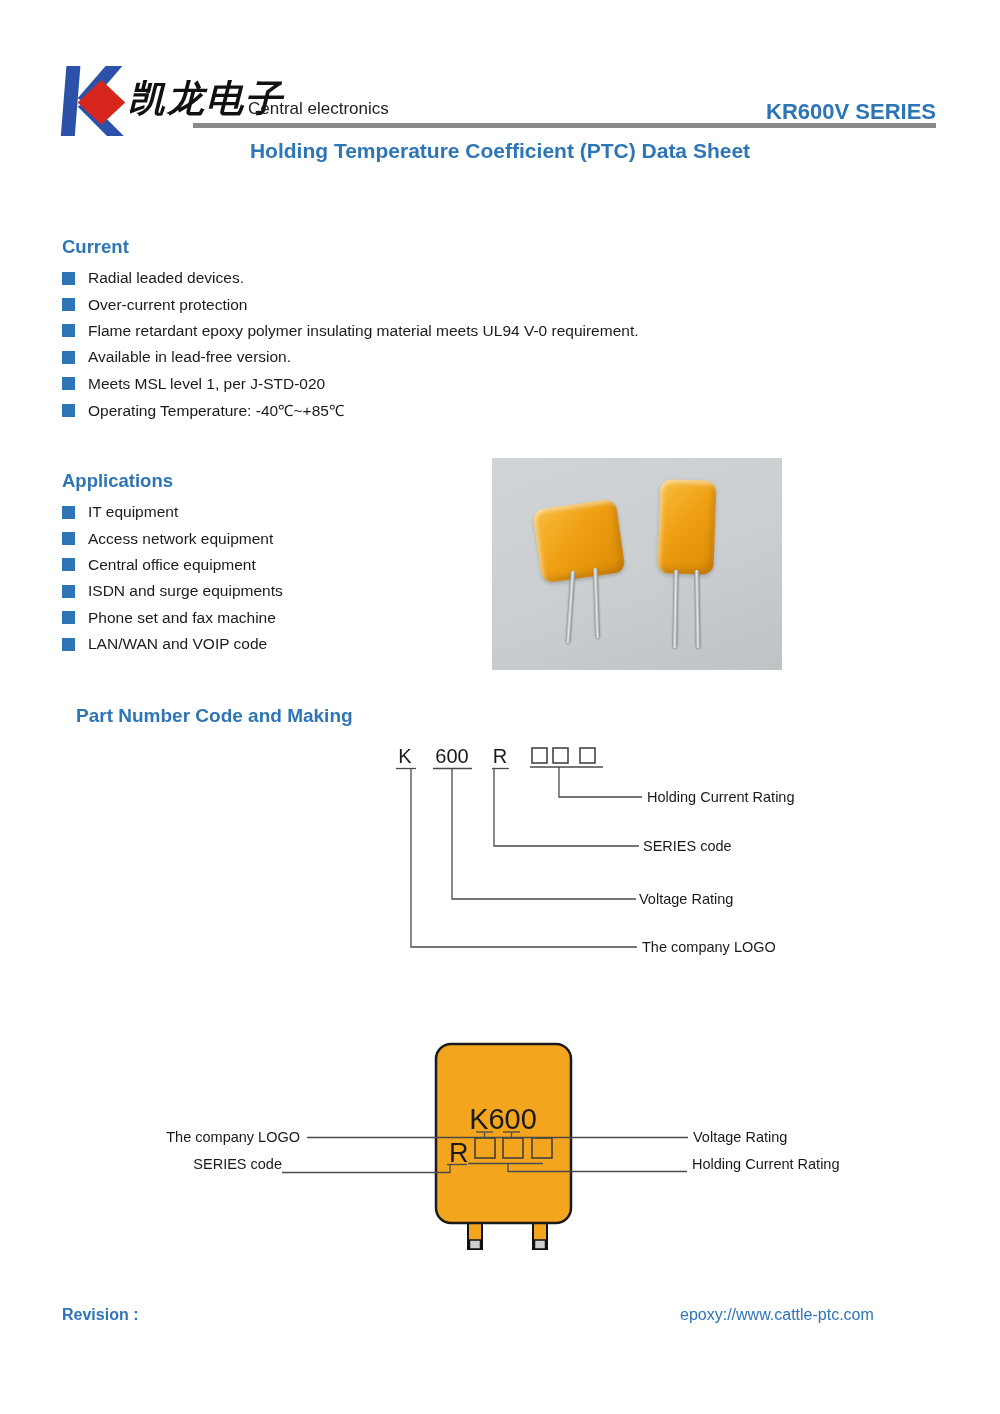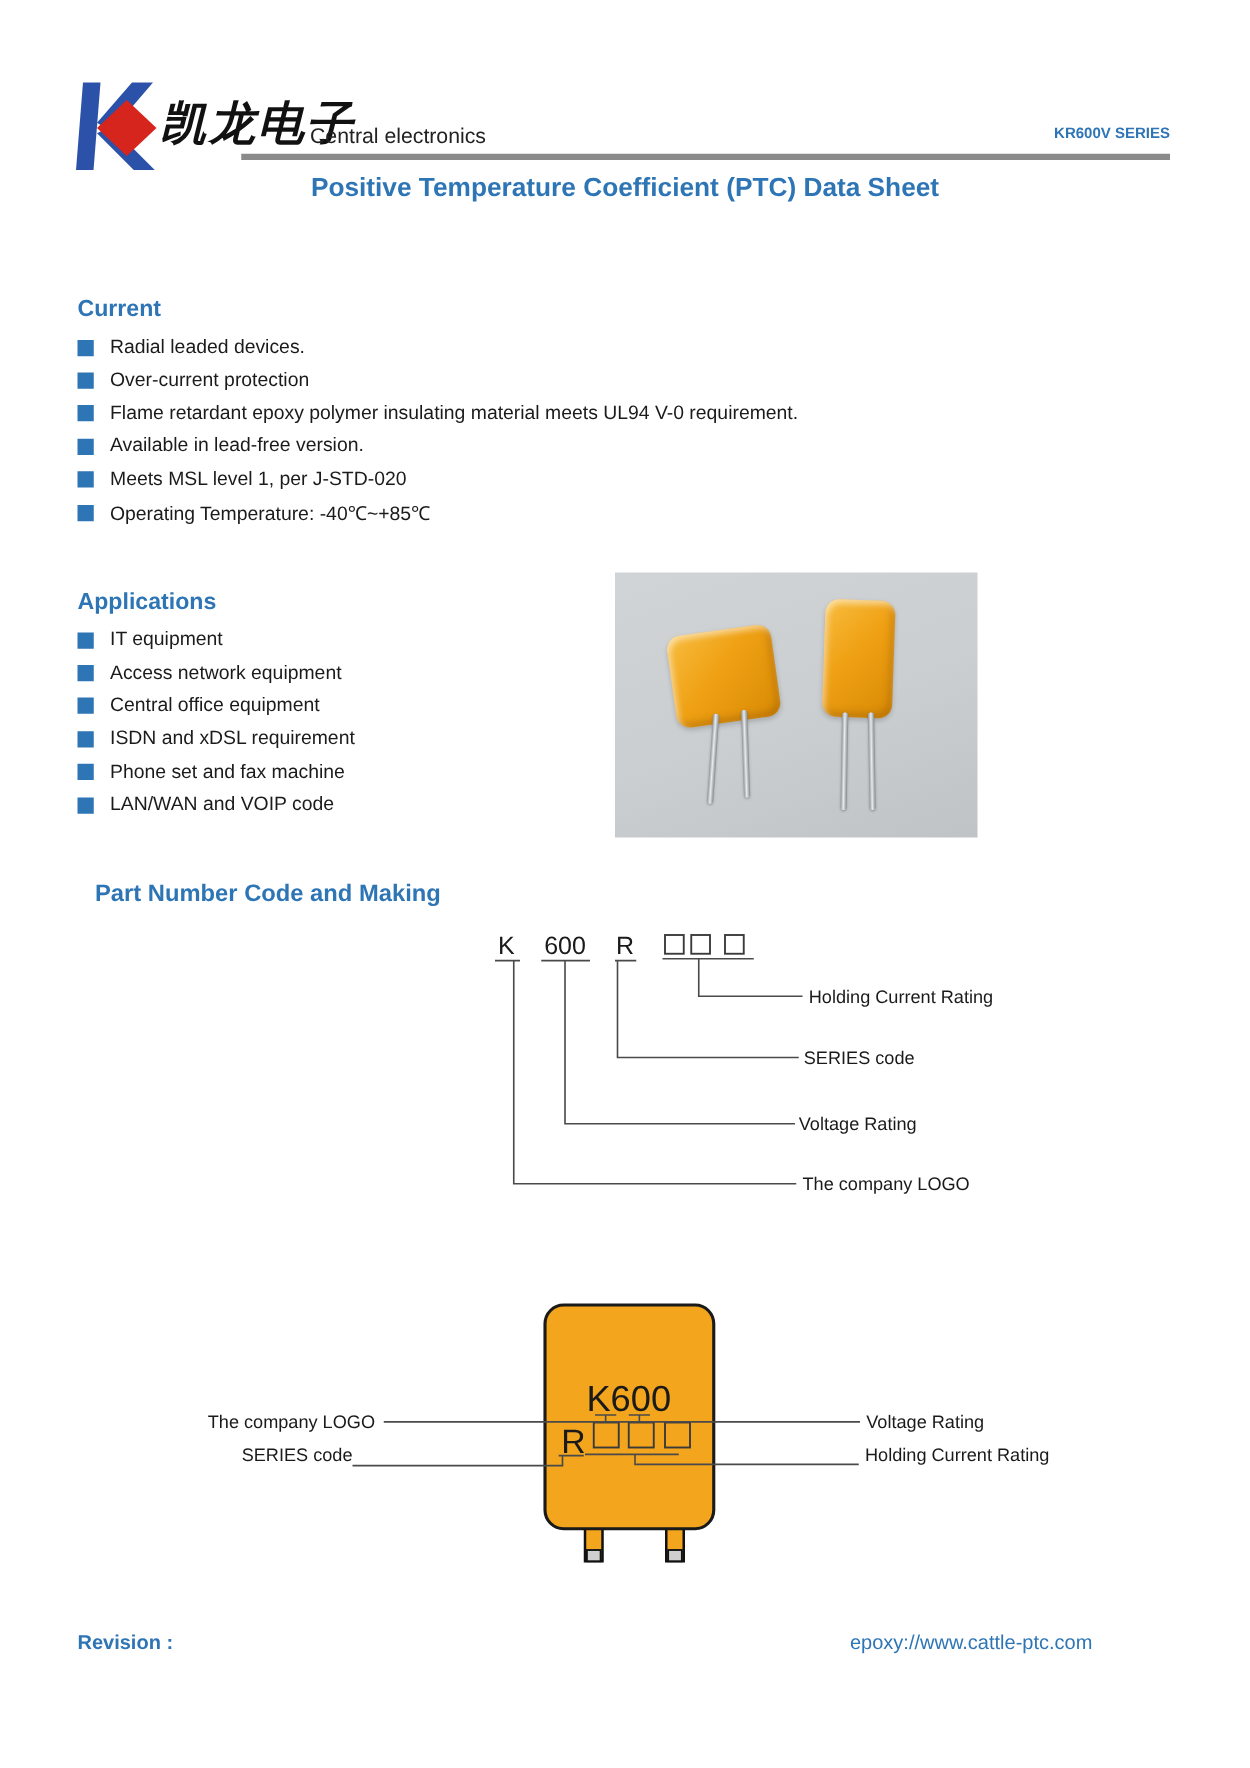--- a/index.html
+++ b/index.html
@@ -10,21 +10,21 @@
   *{margin:0;padding:0;box-sizing:border-box;}
   body{background:#fff;}
   .page{position:relative;width:1000px;height:1414px;background:#fff;overflow:hidden;
         font-family:"Liberation Sans",sans-serif;color:var(--text,#1b1b1b);}
 
   
   .logo-svg{position:absolute;left:58px;top:64px;}
   .logo-cn{position:absolute;left:128px;top:74px;font-size:37px;font-weight:bold;font-style:italic;
            letter-spacing:2px;color:#111;font-family:"DejaVu Sans",sans-serif;white-space:nowrap;}
   .logo-en{position:absolute;left:248px;top:99px;font-size:17px;color:#222;white-space:nowrap;}
-  .series{position:absolute;right:64px;top:99px;font-size:12px;font-weight:bold;color:var(--accent,#2E75B6);white-space:nowrap;}
+  .series{position:absolute;right:64px;top:99px;font-size:22px;font-weight:bold;color:var(--accent,#2E75B6);white-space:nowrap;}
   .rule{position:absolute;left:193px;top:123px;width:743px;height:5px;background:var(--rule_gray,#8a8a8a);}
   .title{position:absolute;left:0;top:139px;width:1000px;text-align:center;font-size:21px;font-weight:bold;
          color:var(--accent,#2E75B6);white-space:nowrap;}
 
   
   .section{position:absolute;left:62px;}
   .sec-features{top:236px;width:700px;}
   .sec-apps{top:470px;width:420px;}
   .sec-head{font-size:18.5px;font-weight:bold;color:var(--accent,#2E75B6);margin-bottom:7px;}
   ul.blist{list-style:none;}
@@ -71,21 +71,21 @@
   <svg class="logo-svg" width="70" height="74" viewBox="0 0 100 104">
     <polygon points="12,2 32,2 24,102 4,102" style="fill:var(--logo_blue,#2B52A8)"></polygon>
     <polygon points="28,48 68,2 92,2 44,58" style="fill:var(--logo_blue,#2B52A8)"></polygon>
     <polygon points="44,52 94,102 70,102 28,60" style="fill:var(--logo_blue,#2B52A8)"></polygon>
     <polygon points="62,22 96,54 62,86 28,54" style="fill:var(--logo_red,#D6251D)"></polygon>
   </svg>
   <div class="logo-cn">凯龙电子</div>
   <div class="logo-en">Central electronics</div>
   <div class="series">KR600V SERIES</div>
   <div class="rule"></div>
-  <div class="title">Positive Temperature Coefficient (PTC) Data Sheet</div>
+  <div class="title">Holding Temperature Coefficient (PTC) Data Sheet</div>
 
   <div class="section sec-features">
     <div class="sec-head">Current</div>
     <ul class="blist">
 
         <li>
           <span class="sq"></span>
           <span>Radial leaded devices.</span>
         </li>
 
@@ -131,21 +131,21 @@
           <span>Access network equipment</span>
         </li>
 
         <li>
           <span class="sq"></span>
           <span>Central office equipment</span>
         </li>
 
         <li>
           <span class="sq"></span>
-          <span>ISDN and xDSL requirement</span>
+          <span>ISDN and surge equipments</span>
         </li>
 
         <li>
           <span class="sq"></span>
           <span>Phone set and fax machine</span>
         </li>
 
         <li>
           <span class="sq"></span>
           <span>LAN/WAN and VOIP code</span>

